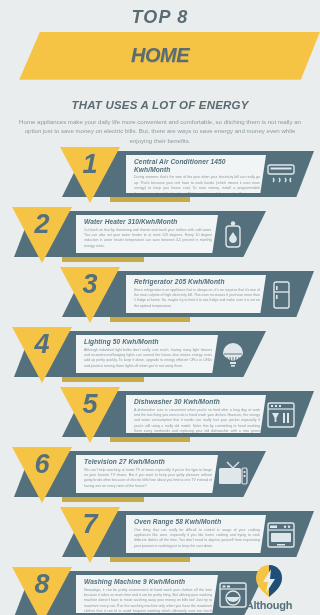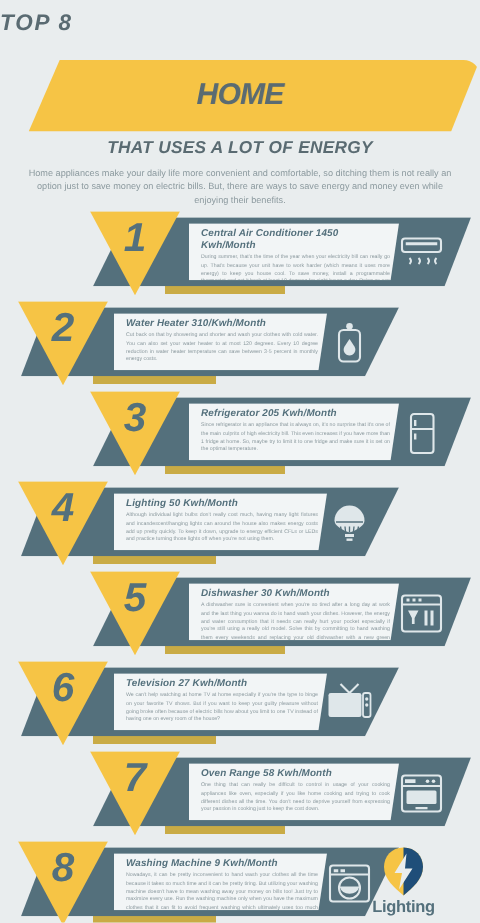--- a/index.html
+++ b/index.html
@@ -6,54 +6,55 @@
   body{
     width:320px;height:615px;
     background:#e9edee;
     font-family:"Liberation Sans", sans-serif;
     overflow:hidden;
     position:relative;
   }
   
   .header{position:relative;width:320px;}
   .top8{
-    font-size:15px;
+    text-align:center;
+    font-size:18px;
     font-weight:bold;
     font-style:italic;
     letter-spacing:1.2px;
     color:#5a6b72;
     padding-top:8px;
     line-height:1.1;
   }
   .banner{
     position:relative;
-    margin-top:15px;
+    margin-top:4px;
     height:48px;
     background:#f6c445;
     clip-path:polygon(12.5% 0%, 100% 0%, 94% 100%, 6% 100%);
     display:flex;flex-direction:column;
-    align-items:center;justify-content:center;border-radius:11px;
+    align-items:center;justify-content:center;
   }
   .banner-l1,.banner-l2{
     color:#5a6b72;
     font-weight:bold;
     font-style:italic;
     letter-spacing:-0.5px;
     line-height:0.95;
     text-shadow:0.5px 0.5px 0 rgba(90,107,114,.25);
   }
   .banner-l1{font-size:20px;}
   .banner-l2{font-size:25px;}
   .subtitle{
     text-align:center;
     font-size:11.5px;
     font-weight:bold;
     font-style:italic;
     color:#5a6b72;
-    margin-top:5px;
+    margin-top:19px;
     letter-spacing:0.2px;
   }
   .intro{
     font-size:6.1px;
     color:#8c9a9f;
     text-align:center;
     line-height:1.55;
     padding:6px 14px 0 14px;
   }
   
@@ -331,14 +332,14 @@
   </div>
 
 <div class="footer">
   <div class="logo-mark">
     <svg width="30" height="34" viewBox="0 0 30 34">
       <path d="M15 1 C7 1 2 7 2 14 C2 22 9 28 15 33 C21 28 28 22 28 14 C28 7 23 1 15 1 Z" fill="#f6c445"></path>
       <path d="M15 1 C23 1 28 7 28 14 C28 22 21 28 15 33 L15 1 Z" fill="#1f4e79"></path>
       <path d="M17 5 L9 18 L14 18 L12 29 L21 15 L16 15 Z" fill="#e9edee"></path>
     </svg>
   </div>
-  <div class="brand">Lighting</div>
+  <div class="brand">Although</div>
 </div>
 
 </body></html>

